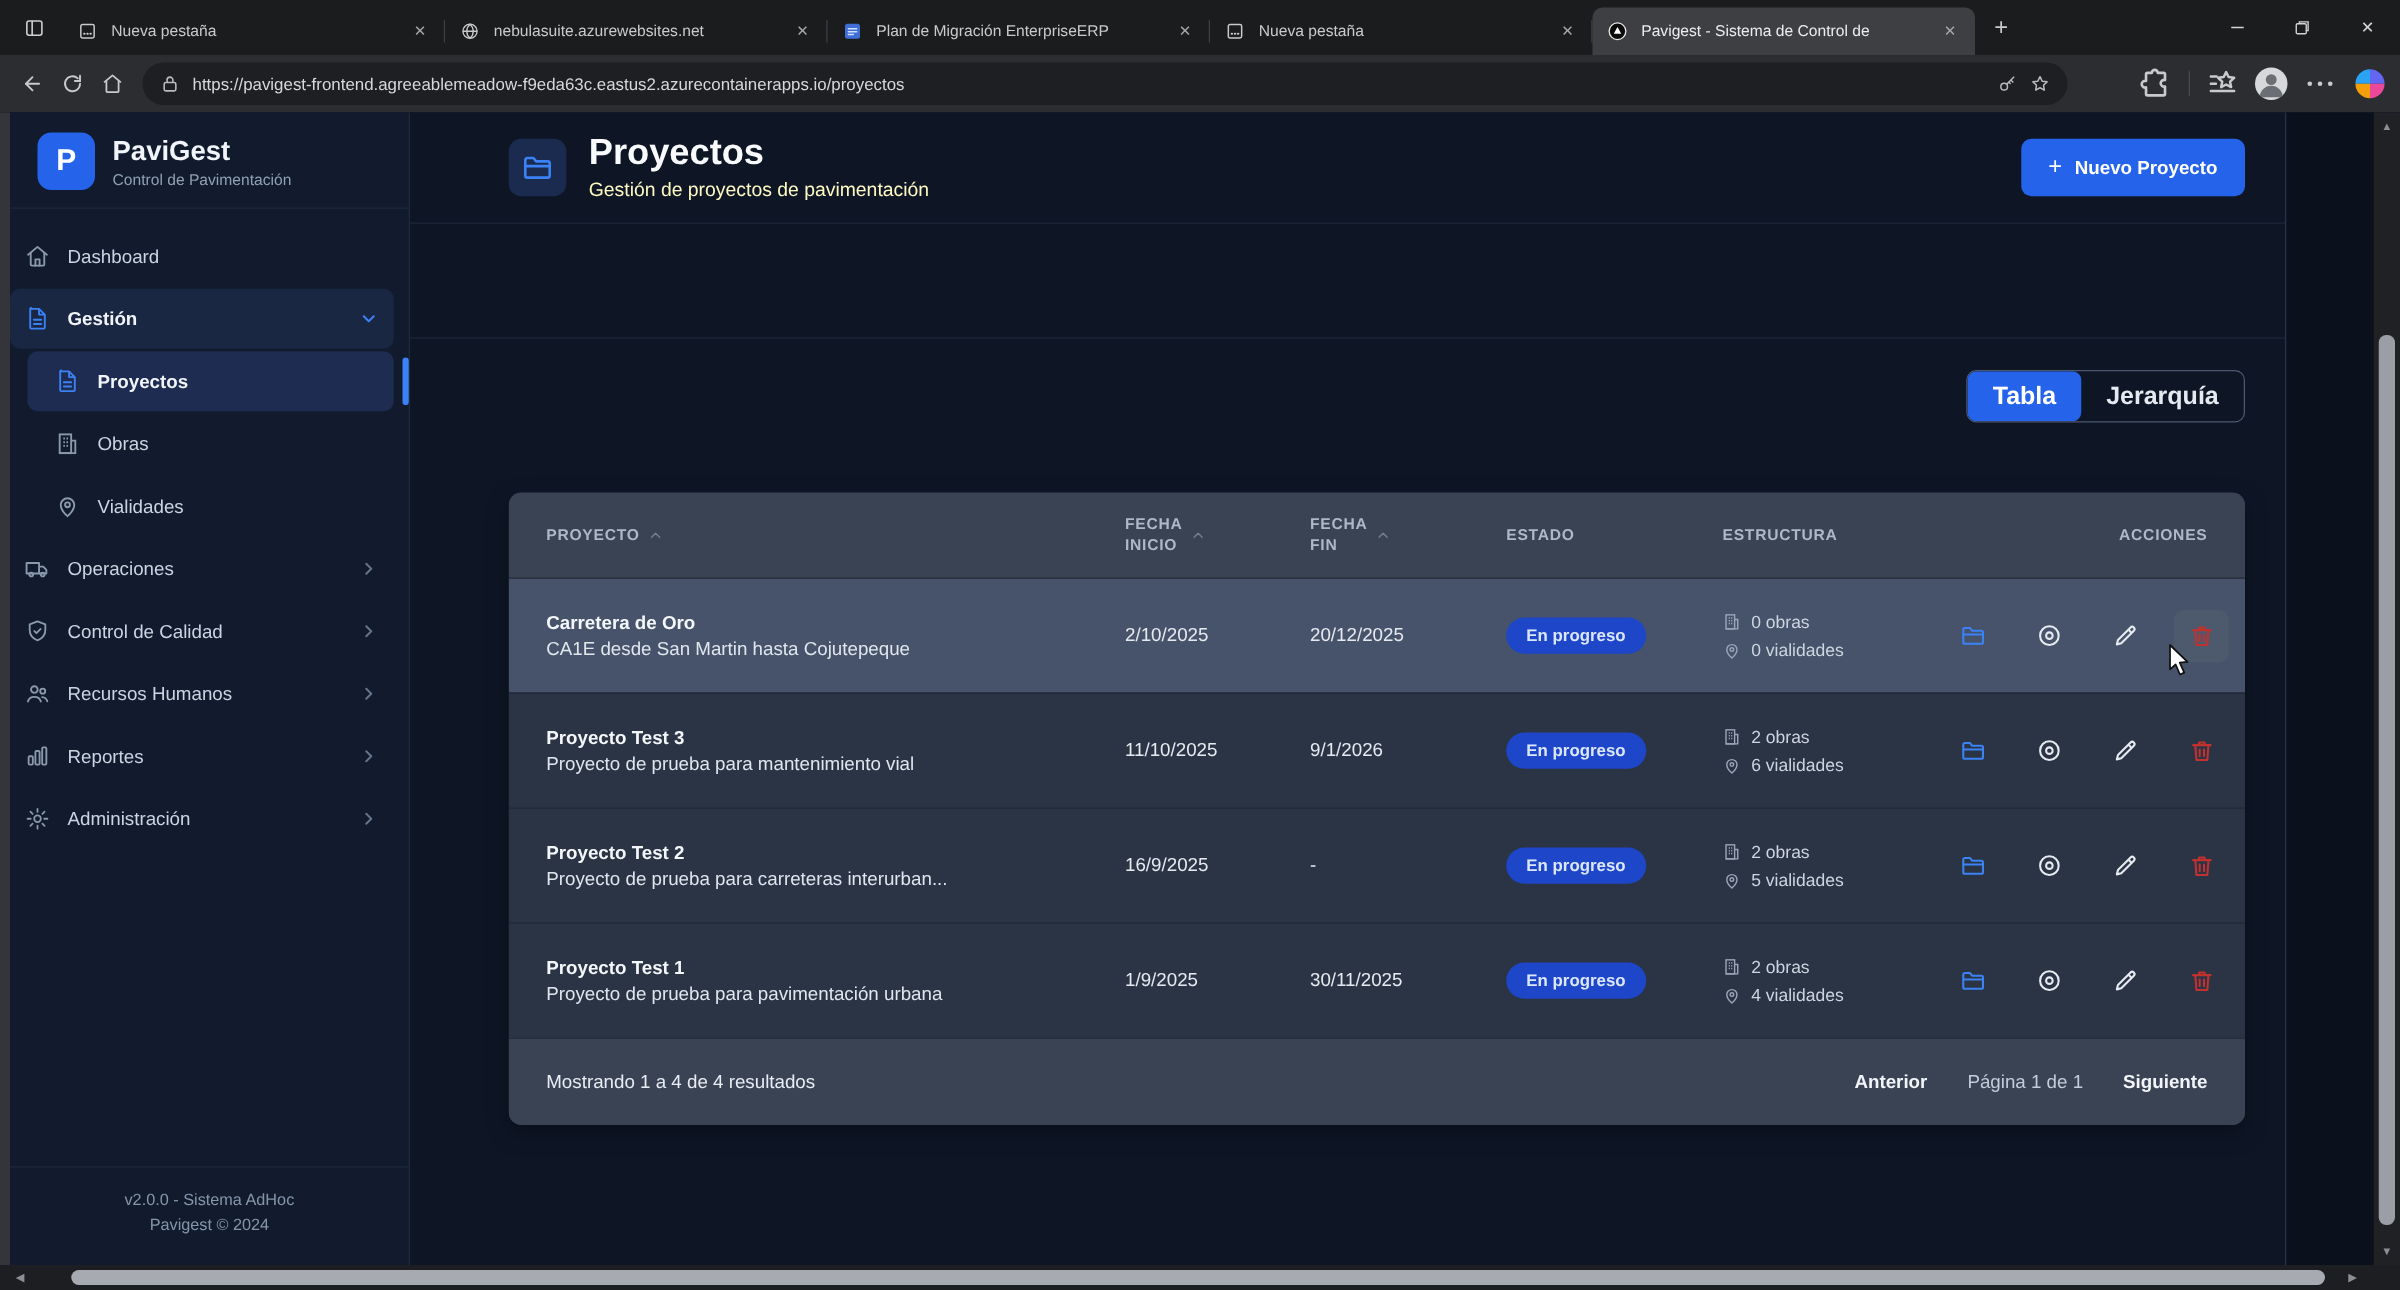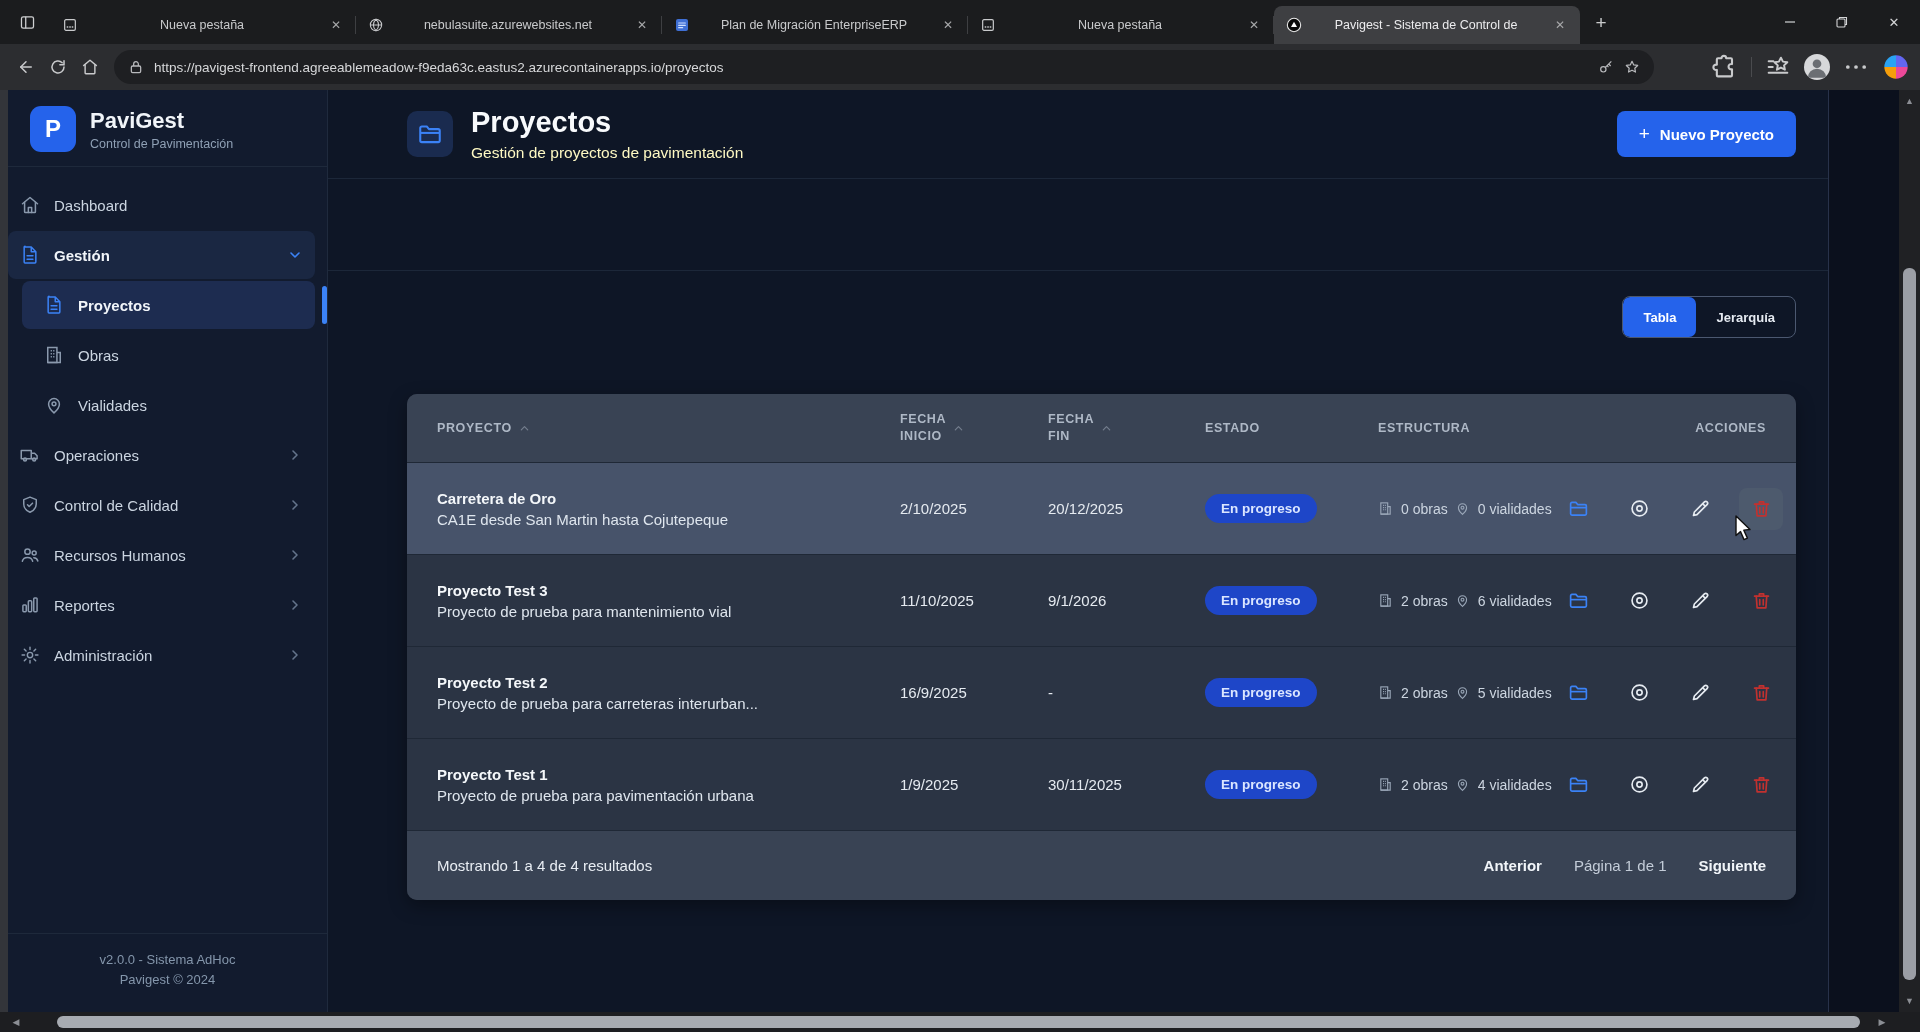--- a/index.html
+++ b/index.html
@@ -6,22 +6,22 @@
   html,body { width:1920px; height:1032px; overflow:hidden; background:#0d1524;
     font-family:"Liberation Sans","DejaVu Sans",sans-serif; }
   svg { display:block; width:100%; height:100%; }
 
   
   .tabbar { position:absolute; left:0; top:0; width:1920px; height:44px; background:#1b1c1e;
     display:flex; align-items:flex-end; }
   .tabstrip-btn { width:34px; height:34px; margin:0 6px 5px 10px; display:flex; align-items:center;
     justify-content:center; color:#cfd0d2; border-radius:6px; }
   .tabstrip-btn .ico { width:17px; height:17px; }
-  .tab { width:306px; height:38px; display:flex; align-items:center; gap:1px; padding:0 10px 0 12px;
-    color:#c9cacc; position:relative;text-align:center; }
+  .tab { width:306px; height:38px; display:flex; align-items:center; gap:11px; padding:0 10px 0 12px;
+    color:#c9cacc; position:relative; }
   .tab:not(.active)::after { content:''; position:absolute; right:0; top:10px; height:18px;
     width:1px; background:#3e3f42; }
   .tab.active { background:#3e3f42; border-radius:8px 8px 0 0; color:#ececee; }
   .tab .fav { width:16px; height:16px; flex:0 0 auto; }
   .tab .tab-title { flex:1; font-size:12.5px; white-space:nowrap; overflow:hidden; }
   .tab .tab-close { flex:0 0 auto; width:20px; height:20px; display:flex; align-items:center;
     justify-content:center; font-size:12px; color:#a7a8aa; border-radius:4px; }
   .newtab-btn { width:30px; height:30px; margin:0 0 6px 6px; display:flex; align-items:center;
     justify-content:center; color:#c9cacc; font-size:19px; }
   .win-controls { margin-left:auto; display:flex; height:44px; align-self:flex-start; }
@@ -96,21 +96,21 @@
   .search-input { width:1047px; height:47px; background:#3b4556; border:none; border-radius:8px;
     padding:0 19px; color:#e2e8f0; font-size:15px; font-family:inherit; }
   .search-input::placeholder { color:#94a3b8; }
   .status-select { width:223px; height:47px; background:#3b4556; border-radius:8px; display:flex;
     align-items:center; justify-content:space-between; padding:0 16px; color:#e8edf3; font-size:15px; }
   .status-select .ico { width:13px; height:13px; color:#cbd5e1; }
   .divider2 { position:absolute; left:0; right:0; top:180px; border-top:1px solid #1c2739; }
 
   .toggle-row { position:absolute; top:206px; right:32px; height:42px; display:flex;
     border:1px solid #4b5870; border-radius:8px; overflow:hidden; }
-  .seg { height:100%; display:flex; align-items:center; justify-content:center; font-size:13px;
+  .seg { height:100%; display:flex; align-items:center; justify-content:center; font-size:20px;
     font-weight:bold; color:#e5eaf1; padding:0 20px; }
   .seg.sel { background:var(--accent,#2563eb); color:#fff; border-radius:7px; }
 
   
   .card { position:absolute; left:79px; top:304px; width:1389px; height:506px; border-radius:10px;
     overflow:hidden; background:#2b3444; box-shadow:0 6px 18px rgba(0,0,0,.35); }
   .tgrid { display:grid; grid-template-columns:463px 148px 157px 173px 178px 1fr;
     align-items:center; padding-left:30px; padding-right:30px; }
   .thead { height:68px; background:#394354; }
   .th { font-size:12.5px; font-weight:bold; letter-spacing:.6px; color:#aeb8c6; display:flex;
@@ -118,21 +118,21 @@
   .th .two-line { line-height:1.35; }
   .th.right { justify-content:flex-end; }
   .sort-caret { width:11px; height:11px; color:#aeb8c6; opacity:.5; }
   .trow { height:92px; border-top:1px solid #1f2836; background:#2b3444; }
   .trow.hovered { background:#47536a; }
   .cell-name { font-size:15px; font-weight:bold; color:#f4f7fa; }
   .cell-desc { font-size:15px; color:#dfe6ee; margin-top:4px; font-weight:normal; }
   .cell-date { font-size:15px; color:#e5eaf0; }
   .badge { display:inline-flex; align-items:center; padding:7px 16px; border-radius:999px;
     background:var(--badge-bg,#1e46c8); color:var(--badge-text,#dbe6ff); font-size:13.5px; font-weight:bold; }
-  .structure { display:flex; flex-direction:row; gap:7px; font-size:14px; color:#ccd5e0; }
+  .structure { display:flex; flex-direction:column; gap:7px; font-size:14px; color:#ccd5e0; }
   .structure .sline { display:flex; align-items:center; gap:8px; }
   .structure .ico { width:15px; height:15px; color:#9aa7b8; }
   .actions-cell { display:flex; justify-content:flex-end; align-items:center; gap:17px; }
   .abtn { width:44px; height:42px; display:flex; align-items:center; justify-content:center;
     background:transparent; border:none; border-radius:8px; }
   .abtn .ico { width:21px; height:21px; }
   .abtn.folder { color:#3b82f6; }
   .abtn.eye, .abtn.pencil { color:#e6ebf1; }
   .abtn.trash { color:var(--danger,#c2312f); }
   .abtn.trash.hovered { background:#4d5a6d; }

